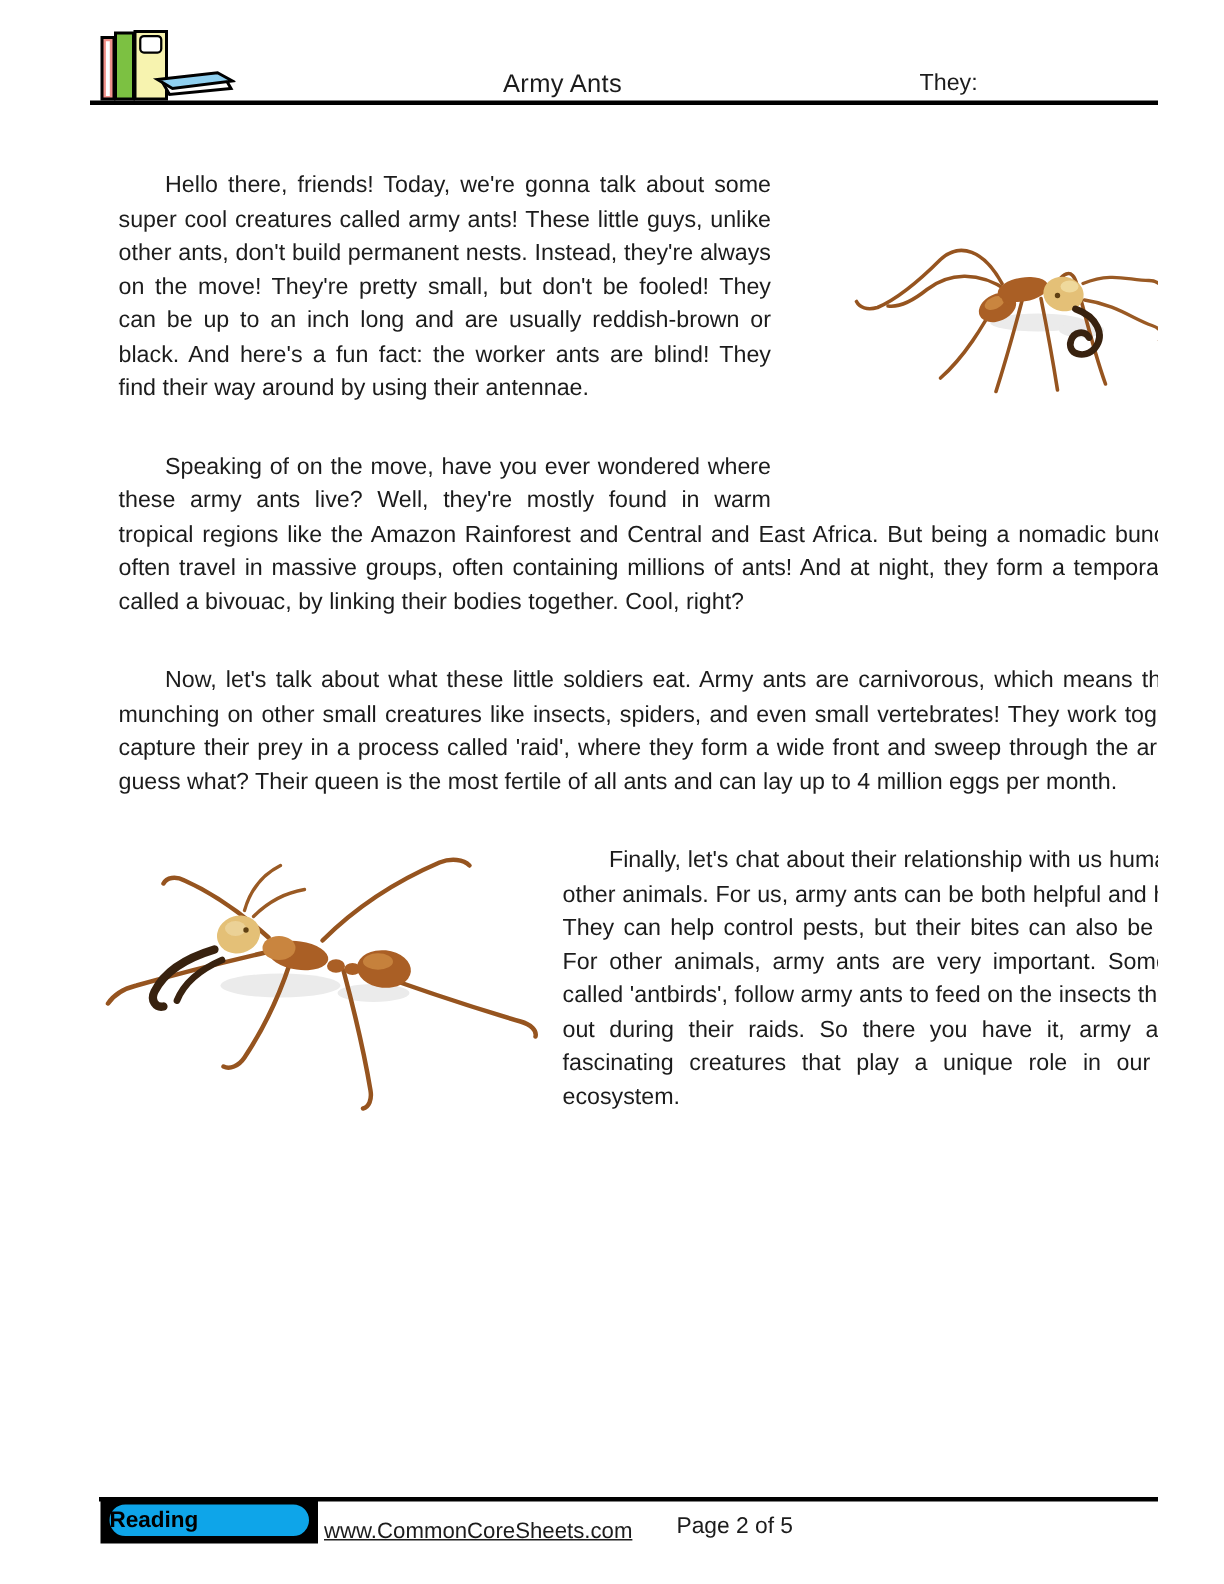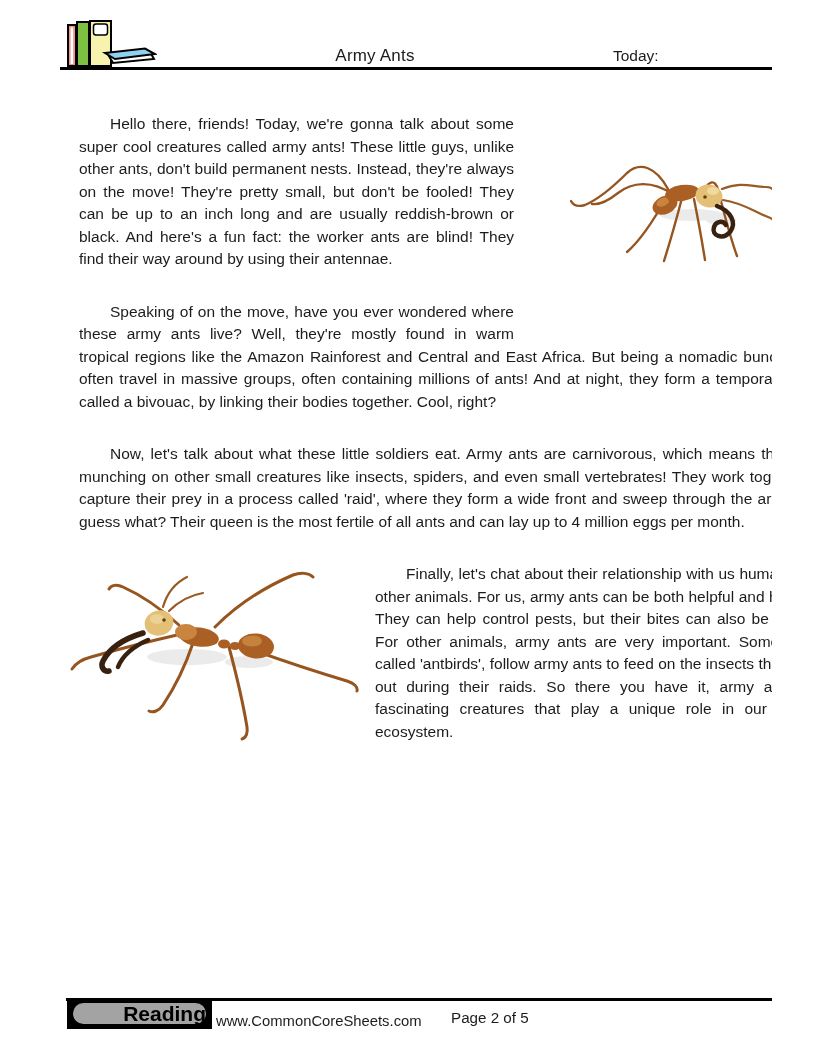--- a/index.html
+++ b/index.html
@@ -23,25 +23,25 @@
   .article p { margin:12px; text-indent:31px; }
   .article p:not(:first-of-type) { margin-top:30px; }
   .ant-photo-right { float:right; width:323px; height:225px; }
   .ant-photo-left  { float:left;  width:308px; height:215px; }
   .ant-photo-right svg, .ant-photo-left svg { display:block; width:100%; height:100%; }
   
   .footer-rule { position:absolute; left:22px; top:998px; width:771px; height:2.5px; background:var(--rule_black,#000); }
   .badge { position:absolute; left:23px; top:998px; width:145px; height:31px; background:var(--rule_black,#000); }
   .badge-pill {
     position:absolute; left:4px; top:3px; right:4px; bottom:3px;
-    background:#a3a3a3; border:2.5px solid #000; border-radius:13px;
-    display:flex; align-items:center; justify-content:flex-end;
-    font-weight:700; font-size:21px; color:#000;
+    background:#0ea5e9; border:2.5px solid #000; border-radius:13px;
+    display:flex; align-items:center; justify-content:flex-start;
+    font-weight:700; font-size:15px; color:#000;
   }
-  .website  { position:absolute; left:172px; top:1013px; font-size:14.8px; }
+  .website  { position:absolute; left:172px; top:1013px; font-size:14.8px;text-decoration:underline; }
   .page-num { position:absolute; left:407px; top:1009px; font-size:15.2px; }
   
   .shadow-fill { fill:var(--shadow,#ebebeb); }
   .body-fill { fill:var(--ant_body,#aa5f25); }
   .body-hi   { fill:#c9853f; }
   .head-fill { fill:var(--ant_head,#e4c077); }
   .leg      { stroke:var(--ant_leg,#96541f); stroke-width:3; fill:none; stroke-linecap:round; }
   .leg.thin { stroke-width:2.4; }
   .antenna  { stroke:#9a5a24; stroke-width:2.2; fill:none; stroke-linecap:round; }
   .mandible { stroke:var(--ant_dark,#38220f); fill:none; stroke-linecap:round; }
@@ -59,21 +59,21 @@
   <svg class="logo" viewBox="0 0 92 56" aria-hidden="true">
     <rect class="bk bk-red" x="3" y="13" width="8" height="41"></rect>
     <rect x="5.6" y="15.5" width="2.6" height="36.5" fill="#ffffff"></rect>
     <rect class="bk bk-green" x="12" y="10" width="12" height="44"></rect>
     <rect class="bk bk-yellow" x="25" y="9" width="21" height="45"></rect>
     <rect x="28.5" y="12" width="14" height="11" rx="2.5" fill="#ffffff" stroke="#000" stroke-width="1.5"></rect>
     <polygon class="bk" points="44,44 85,40 89,47 48,51" fill="#ffffff"></polygon>
     <polygon class="bk bk-blue" points="40,41 80,36.5 90,42 50,47"></polygon>
   </svg>
   <div class="title">Army Ants</div>
-  <div class="name-label">Today:</div>
+  <div class="name-label">They:</div>
   <div class="header-rule"></div>
 
   <main class="article">
 
     <div class="ant-photo-right">
       <svg viewBox="0 0 323 225" aria-hidden="true">
         <ellipse class="shadow-fill" cx="178" cy="114" rx="32" ry="6"></ellipse>
         <ellipse class="shadow-fill" cx="207" cy="119" rx="15" ry="5"></ellipse>
 
         <path class="leg thin" d="M186,96 C194,79 201,77 204,89 C209,107 215,133 223,155"></path>

